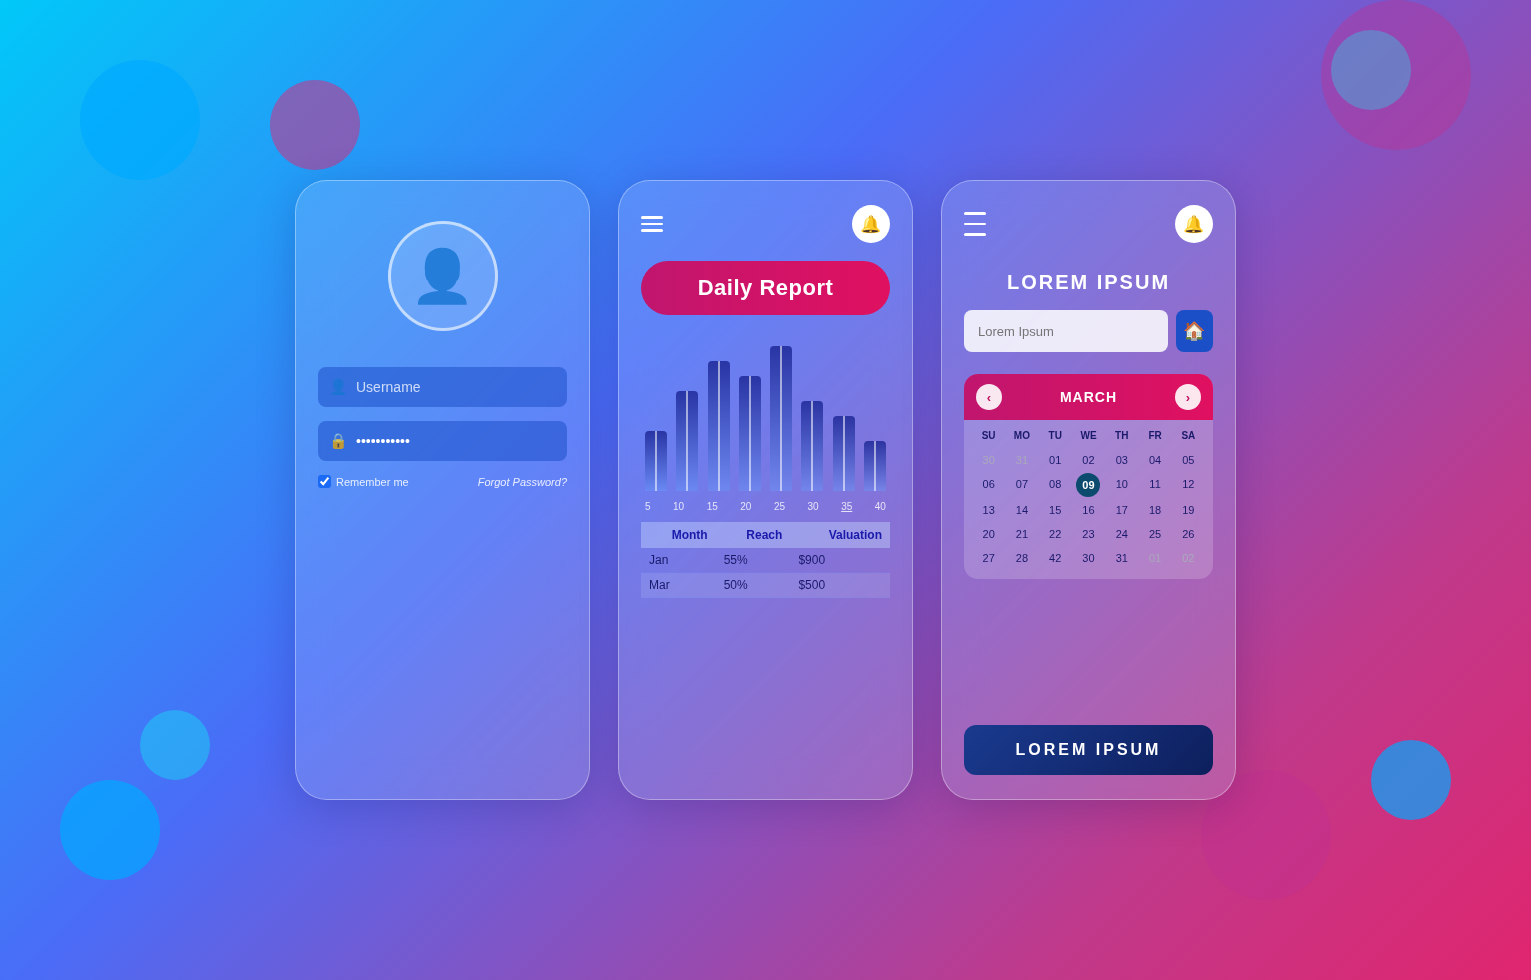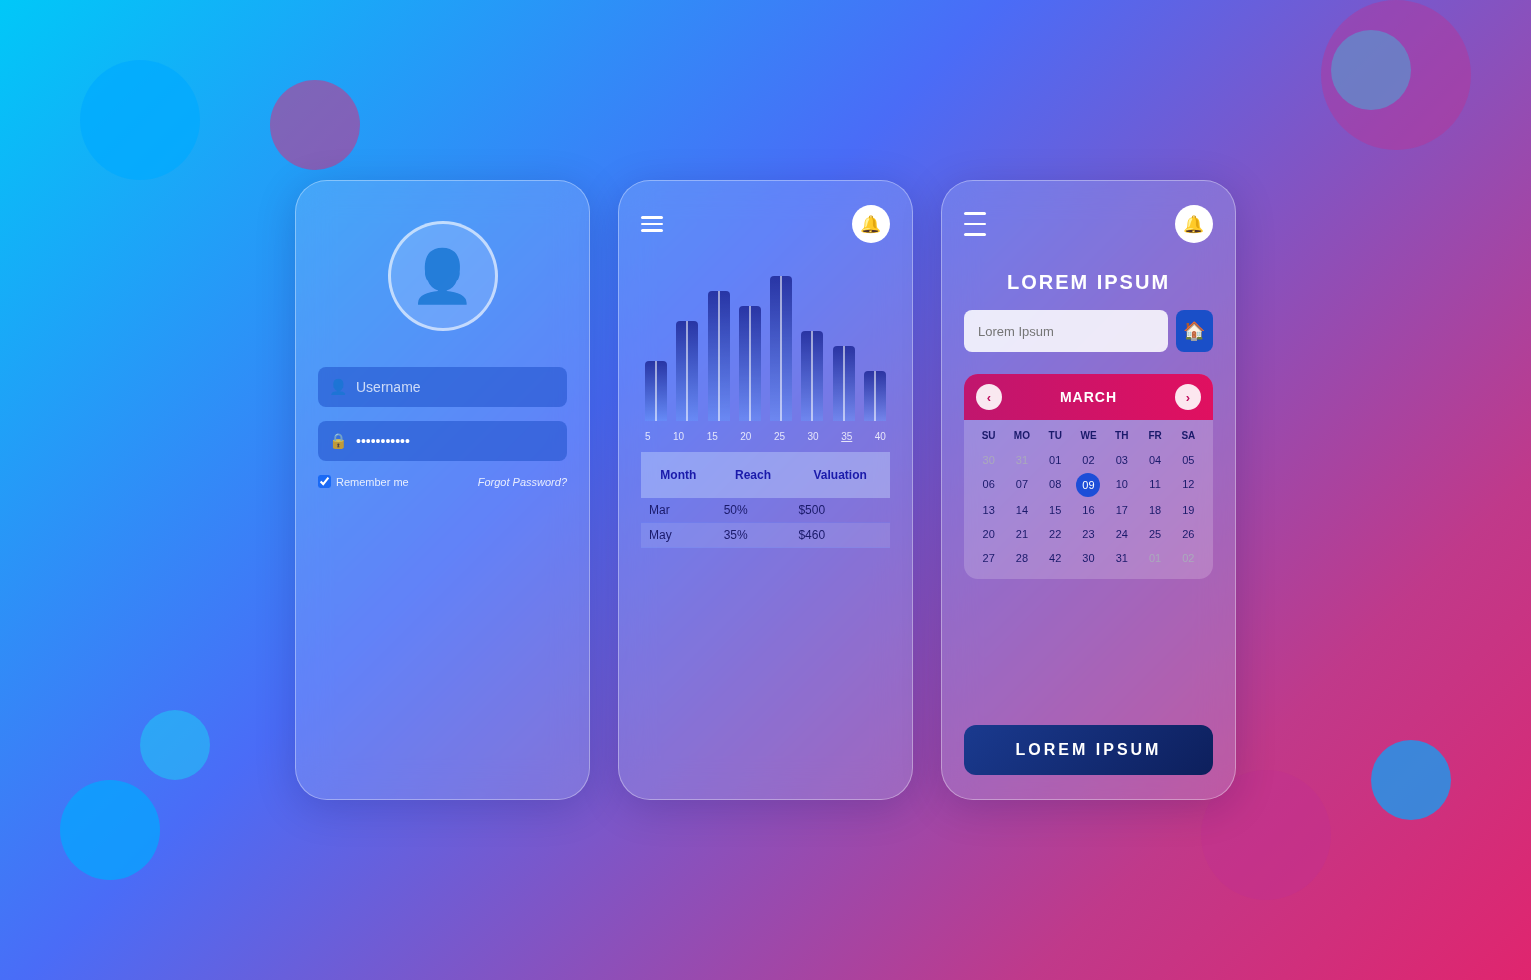--- a/index.html
+++ b/index.html
@@ -226,22 +226,22 @@
     .data-table {
       width: 100%;
       border-collapse: collapse;
       margin-top: 10px;
       font-size: 12px;
     }
 
     .data-table th {
       color: #1a1aaa;
       font-weight: 700;
-      padding: 16px 8px;
-      text-align: center;
+      padding: 6px 8px;
+      text-align: right;
       background: rgba(200,220,255,0.4);
     }
 
     .data-table td {
       padding: 5px 8px;
       color: #1a1a6a;
       border-bottom: 1px solid rgba(100,140,255,0.2);
     }
 
     .data-table tr:nth-child(even) td {
@@ -437,20 +437,21 @@
       <div class="hamburger">
         <span></span>
         <span></span>
         <span></span>
       </div>
       <div class="bell-btn">
         <span>🔔</span>
       </div>
     </div>
 
+    <div class="daily-report-badge">Daily Report</div>
 
     <div class="bar-chart" id="bar-chart-container">
         <div style="width: 22px; height: 60px; border-radius: 4px 4px 0px 0px; background: linear-gradient(rgba(30, 40, 150, 0.85) 0%, rgba(100, 160, 255, 0.35) 100%); position: relative;">
           <div style="width: 2px; height: 100%; background: rgba(255, 255, 255, 0.55); position: absolute; left: 50%; transform: translateX(-50%);"></div>
         </div>
         <div style="width: 22px; height: 100px; border-radius: 4px 4px 0px 0px; background: linear-gradient(rgba(30, 40, 150, 0.85) 0%, rgba(100, 160, 255, 0.35) 100%); position: relative;">
           <div style="width: 2px; height: 100%; background: rgba(255, 255, 255, 0.55); position: absolute; left: 50%; transform: translateX(-50%);"></div>
         </div>
         <div style="width: 22px; height: 130px; border-radius: 4px 4px 0px 0px; background: linear-gradient(rgba(30, 40, 150, 0.85) 0%, rgba(100, 160, 255, 0.35) 100%); position: relative;">
           <div style="width: 2px; height: 100%; background: rgba(255, 255, 255, 0.55); position: absolute; left: 50%; transform: translateX(-50%);"></div>
@@ -485,28 +486,28 @@
     <table class="data-table">
       <thead>
         <tr>
           <th>Month</th>
           <th>Reach</th>
           <th>Valuation</th>
         </tr>
       </thead>
       <tbody id="table-body">
           <tr>
+            <td>Jan</td>
+            <td>55%</td>
+            <td>$900</td>
+          </tr>
+          <tr>
             <td>Mar</td>
             <td>50%</td>
             <td>$500</td>
-          </tr>
-          <tr>
-            <td>May</td>
-            <td>35%</td>
-            <td>$460</td>
           </tr>
         </tbody>
     </table>
   </div>
 
   <div class="screen screen-calendar">
     <div class="screen-header">
       <div class="hamburger">
         <span style="display:block;width:22px;height:2.5px;background:#fff;border-radius:2px;margin-bottom:4px;"></span>
         <span style="display:block;width:22px;height:2.5px;background:#fff;border-radius:2px;margin-bottom:4px;"></span>
@@ -546,21 +547,21 @@
             <div class="cal-date muted">30</div>
             <div class="cal-date muted">31</div>
             <div class="cal-date">01</div>
             <div class="cal-date">02</div>
             <div class="cal-date">03</div>
             <div class="cal-date">04</div>
             <div class="cal-date">05</div>
             <div class="cal-date">06</div>
             <div class="cal-date">07</div>
             <div class="cal-date">08</div>
-            <div class="cal-date today" style="background: #1d4ed8; color: rgb(255, 255, 255); border-radius: 50%; width: 24px; height: 24px; display: flex; align-items: center; justify-content: center; margin: auto; font-size: 11px; cursor: pointer;">09</div>
+            <div class="cal-date today" style="background: #0c4a6e; color: rgb(255, 255, 255); border-radius: 50%; width: 24px; height: 24px; display: flex; align-items: center; justify-content: center; margin: auto; font-size: 11px; cursor: pointer; font-weight: bold;">09</div>
             <div class="cal-date">10</div>
             <div class="cal-date">11</div>
             <div class="cal-date">12</div>
             <div class="cal-date">13</div>
             <div class="cal-date">14</div>
             <div class="cal-date">15</div>
             <div class="cal-date">16</div>
             <div class="cal-date">17</div>
             <div class="cal-date">18</div>
             <div class="cal-date">19</div>

